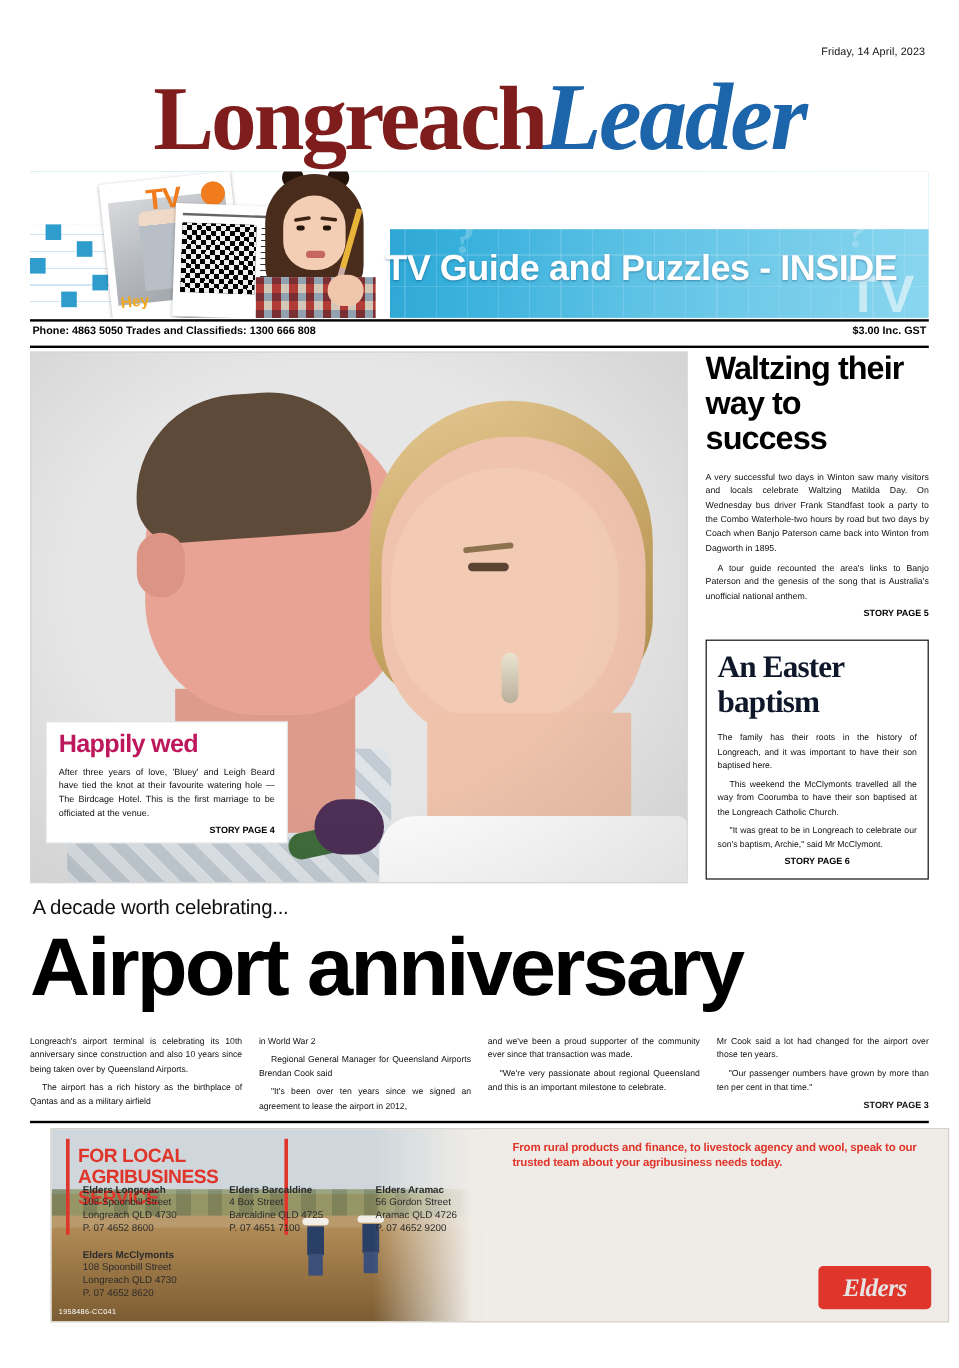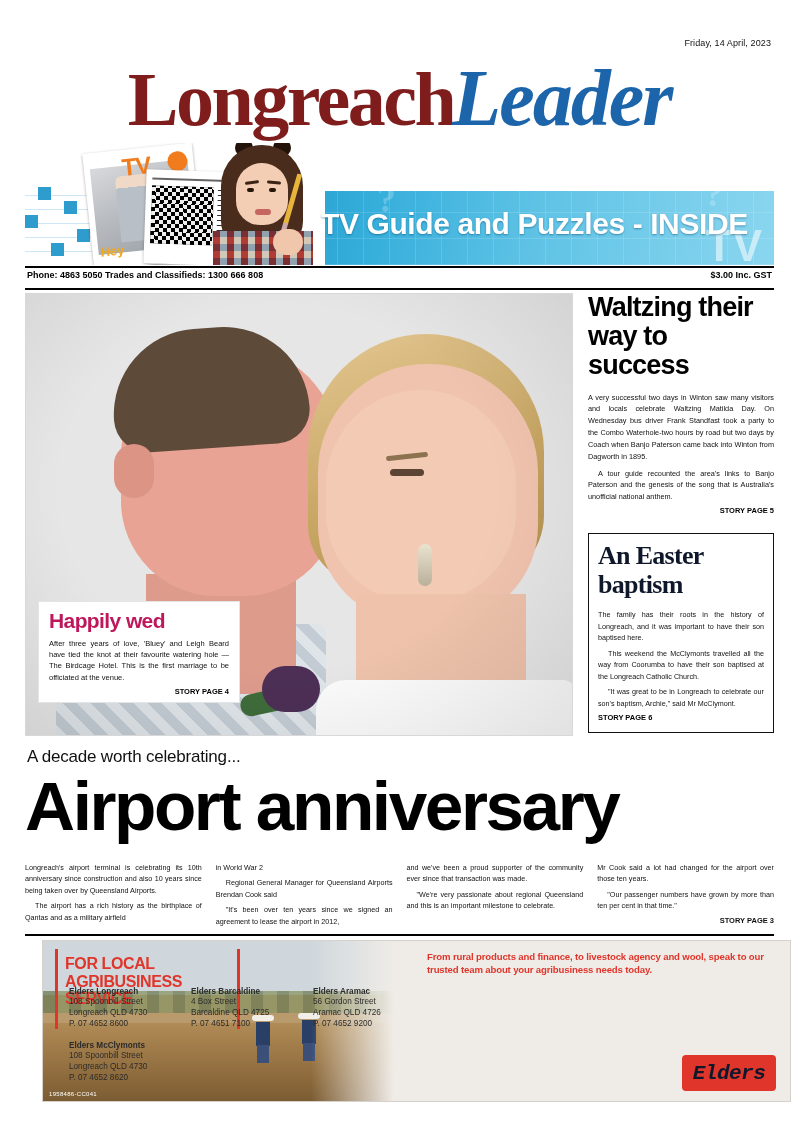--- a/index.html
+++ b/index.html
@@ -309,21 +309,21 @@
   }
   .boxstory h1{
     margin:0; font-size:26px; line-height:1.1; font-weight:700; color:#0f172a;
     letter-spacing:-.7px; font-family:Liberation Serif, serif;
   }
   .boxstory .body{
     margin-top:10px; font-size:7.2px; line-height:1.6; color:#111; text-align:justify;
   }
   .boxstory .body p{ margin:0; }
   .boxstory .body p + p{ text-indent:10px; margin-top:4px; }
-  .boxstory .story{ margin-top:4px; font-size:7.5px; font-weight:700; text-align:left; }
+  .boxstory .story{ margin-top:4px; font-size:7.5px; font-weight:700; text-align:center; }
 
   
   .kicker{
     position:absolute; left:27px; top:747px;
     font-size:17px; color:#111; letter-spacing:-.2px;
     font-family:"Liberation Sans",sans-serif;
   }
   .bighead{
     position:absolute; left:25px; top:775px; width:752px;
     font-size:68px; line-height:.94; font-weight:700; color:#000;
@@ -419,21 +419,21 @@
   .ad-block .line{
     font-size:8.2px; color:#2b2b2b; line-height:1.32;
     font-family:"Liberation Sans",sans-serif;
   }
   .elders-logo{
     position:absolute; right:14px; bottom:10px; width:94px; height:36px;
     background:#e0352b; border-radius:4px;
   }
   .elders-logo span{
     position:absolute; inset:0; display:flex; align-items:center; justify-content:center;
-    color:#0f172a; font-family:Liberation Mono, monospace; font-style:italic;
+    color:#e5e5e5; font-family:Liberation Serif, serif; font-style:italic;
     font-weight:700; font-size:21px; letter-spacing:-.5px;
   }
 </style>
 </head>
 <body>
 
 <div class="page">
 
   <div class="dateline">Friday, 14 April, 2023</div>
 

